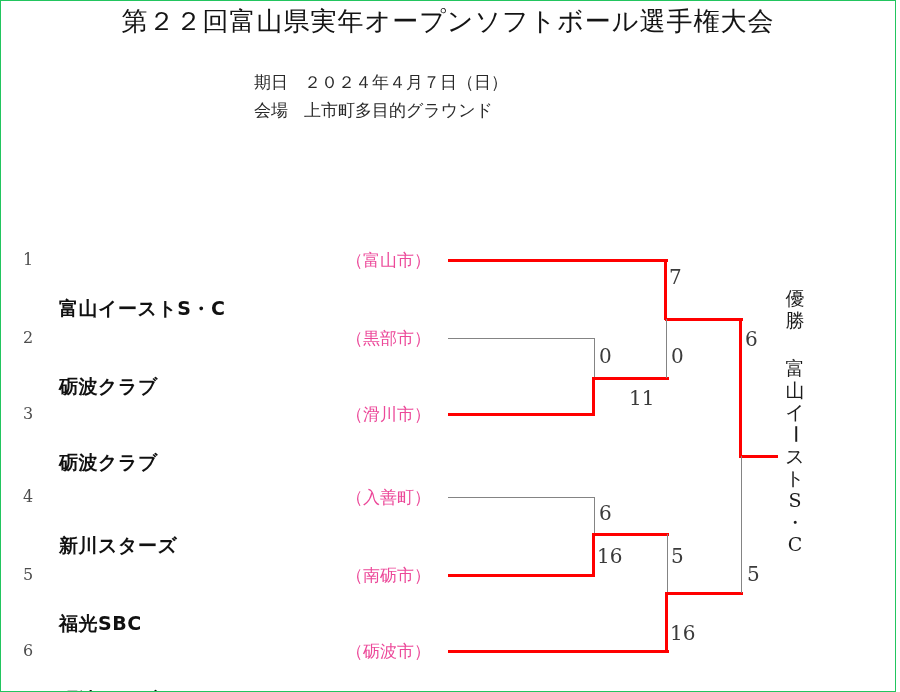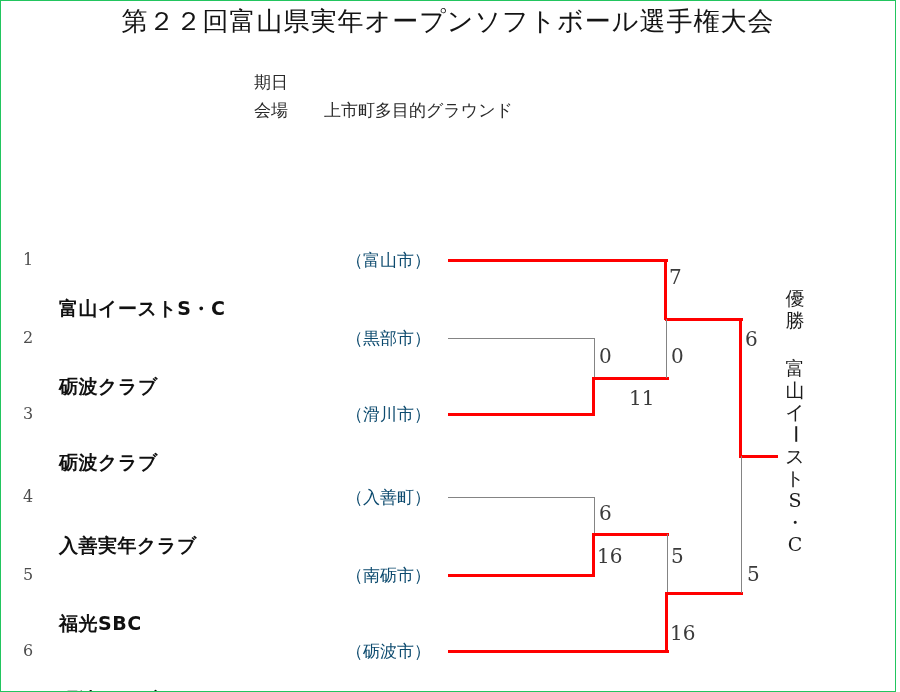--- a/index.html
+++ b/index.html
@@ -9,28 +9,28 @@
     font-family:"DejaVu Sans",sans-serif;
   }
   .title{
     position:absolute;left:0;right:0;top:3px;text-align:center;
     font-family:"DejaVu Serif","Liberation Serif",serif;
     font-size:26px;line-height:34px;font-weight:400;color:#141414;
     letter-spacing:1px;white-space:nowrap;
   }
   .meta{position:absolute;left:253px;top:67px;font-size:17px;color:#2a2a2a;}
   .meta-row{display:flex;line-height:28px;white-space:nowrap;}
-  .meta-label{width:36px;margin-right:34px;}
+  .meta-label{width:36px;margin-right:14px;}
   .team-row{position:absolute;left:0;height:26px;line-height:26px;white-space:nowrap;}
   .seed{
     position:absolute;left:22px;font-family:"DejaVu Serif","Liberation Serif",serif;
     font-size:16px;color:#4d4d4d;
   }
   .tname{position:absolute;left:58px;font-size:19px;font-weight:700;color:#111;letter-spacing:0.5px;margin-top:48px;}
-  .tcity{position:absolute;left:345px;font-size:17px;color:#0c4a6e;}
+  .tcity{position:absolute;left:345px;font-size:17px;color:#ec4899;}
   .hline,.vline{position:absolute;}
   .red{height:3px;width:3px;}
   .gray{height:1px;width:1px;}
   .score{
     position:absolute;font-family:"DejaVu Serif","Liberation Serif",serif;
     font-size:20px;line-height:22px;color:#3b3b3b;white-space:nowrap;
   }
   .champion{
     position:absolute;left:781px;top:286px;width:26px;
     font-family:"DejaVu Serif","Liberation Serif",serif;color:#1c1c1c;
@@ -43,20 +43,21 @@
 </head>
 <body>
 
 <div class="page">
 
   <div class="title">第２２回富山県実年オープンソフトボール選手権大会</div>
 
   <div class="meta">
     <div class="meta-row">
       <span class="meta-label">期日</span>
+      <span>２０２４年４月７日（日）</span>
     </div>
     <div class="meta-row">
       <span class="meta-label">会場</span>
       <span>上市町多目的グラウンド</span>
     </div>
   </div>
 
   <div class="team-row" style="top:246px">
     <span class="seed">1</span>
     <span class="tname">富山イーストS・C</span>
@@ -67,21 +68,21 @@
     <span class="tname">砺波クラブ</span>
     <span class="tcity">（黒部市）</span>
   </div>
   <div class="team-row" style="top:400px">
     <span class="seed">3</span>
     <span class="tname">砺波クラブ</span>
     <span class="tcity">（滑川市）</span>
   </div>
   <div class="team-row" style="top:483px">
     <span class="seed">4</span>
-    <span class="tname">入善実年クラブ</span>
+    <span class="tname">新川スターズ</span>
     <span class="tcity">（入善町）</span>
   </div>
   <div class="team-row" style="top:561px">
     <span class="seed">5</span>
     <span class="tname">福光SBC</span>
     <span class="tcity">（南砺市）</span>
   </div>
   <div class="team-row" style="top:637px">
     <span class="seed">6</span>
     <span class="tname">砺波クラブ</span>

